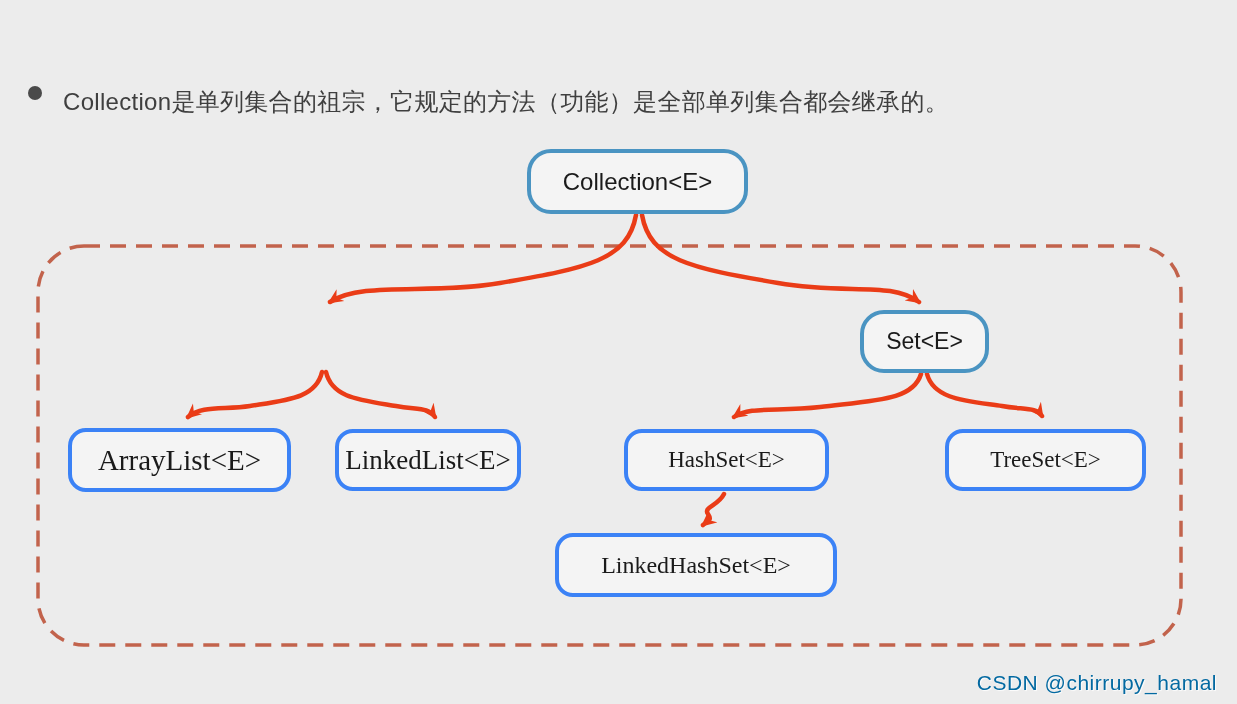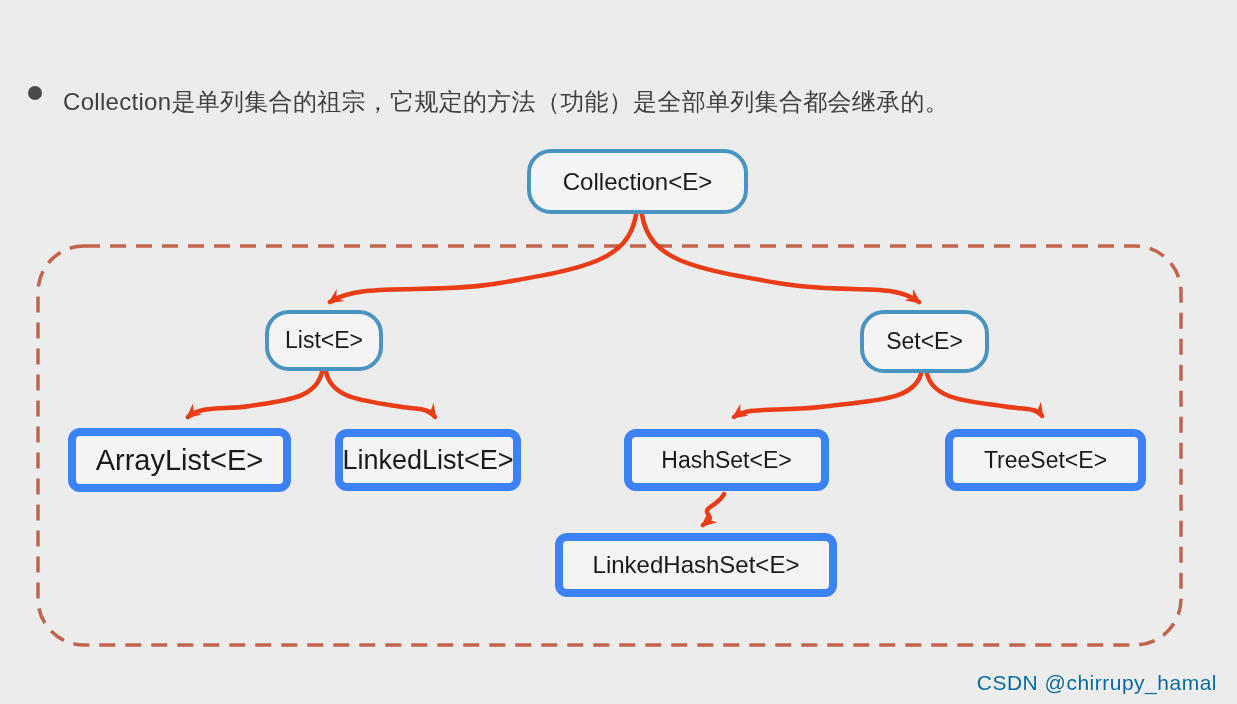--- a/index.html
+++ b/index.html
@@ -61,22 +61,23 @@
     background: #f4f4f4;
     color: #1a1a1a;
     box-sizing: border-box;
     white-space: nowrap;
   }
   .node.interface {
     border: 4px solid #4a94c2;
     border-radius: 24px;
   }
   .node.class {
-    border: 8px solid #3b82f6;
-    border-radius: 12px;
+    border: 4px solid #3b82f6;
+    border-radius: 18px;
+    font-family: Liberation Serif, serif;
   }
   #node-collection    { left: 527px; top: 149px; width: 221px; height: 65px; font-size: 24px; }
   #node-list          { left: 265px; top: 310px; width: 118px; height: 61px; font-size: 23px; }
   #node-set           { left: 860px; top: 310px; width: 129px; height: 63px; font-size: 23px; }
   #node-arraylist     { left: 68px;  top: 428px; width: 223px; height: 64px; font-size: 29px; }
   #node-linkedlist    { left: 335px; top: 429px; width: 186px; height: 62px; font-size: 27px; }
   #node-hashset       { left: 624px; top: 429px; width: 205px; height: 62px; font-size: 23px; }
   #node-treeset       { left: 945px; top: 429px; width: 201px; height: 62px; font-size: 23px; }
   #node-linkedhashset { left: 555px; top: 533px; width: 282px; height: 64px; font-size: 24px; }
   .watermark {
@@ -116,23 +117,20 @@
       <path d="M 326 372 C 332 398 360 400 396 406 C 418 410 428 407 435 417" marker-end="url(#ah)"></path>
       <path d="M 921 374 C 913 400 878 400 820 407 C 777 412 750 406 734 417" marker-end="url(#ah)"></path>
       <path d="M 927 374 C 934 400 968 401 1002 406 C 1024 410 1036 407 1042 416" marker-end="url(#ah)"></path>
       <path d="M 724 494 C 718 506 703 507 708 514 C 712 520 709 520 703 525" marker-end="url(#ah)"></path>
     </g>
   </svg>
 
   <div id="node-collection" class="node interface">
     <span>Collection&lt;E&gt;</span>
   </div>
-  <div id="node-list" class="node interface">
-    <span>List&lt;E&gt;</span>
-  </div>
   <div id="node-set" class="node interface">
     <span>Set&lt;E&gt;</span>
   </div>
   <div id="node-arraylist" class="node class">
     <span>ArrayList&lt;E&gt;</span>
   </div>
   <div id="node-linkedlist" class="node class">
     <span>LinkedList&lt;E&gt;</span>
   </div>
   <div id="node-hashset" class="node class">

